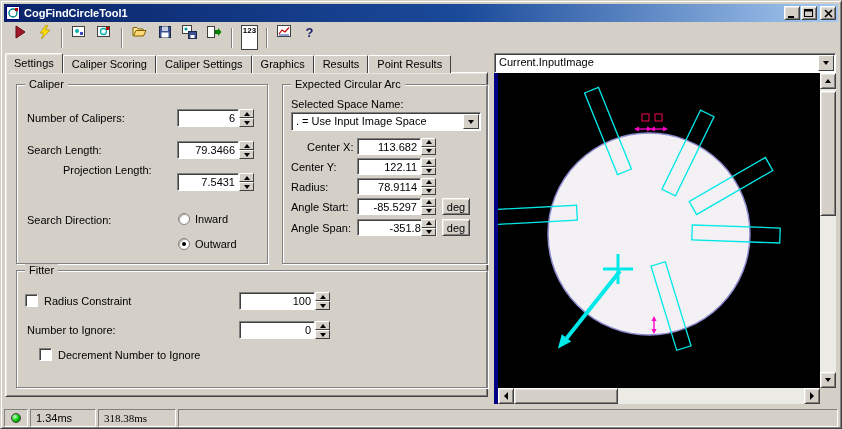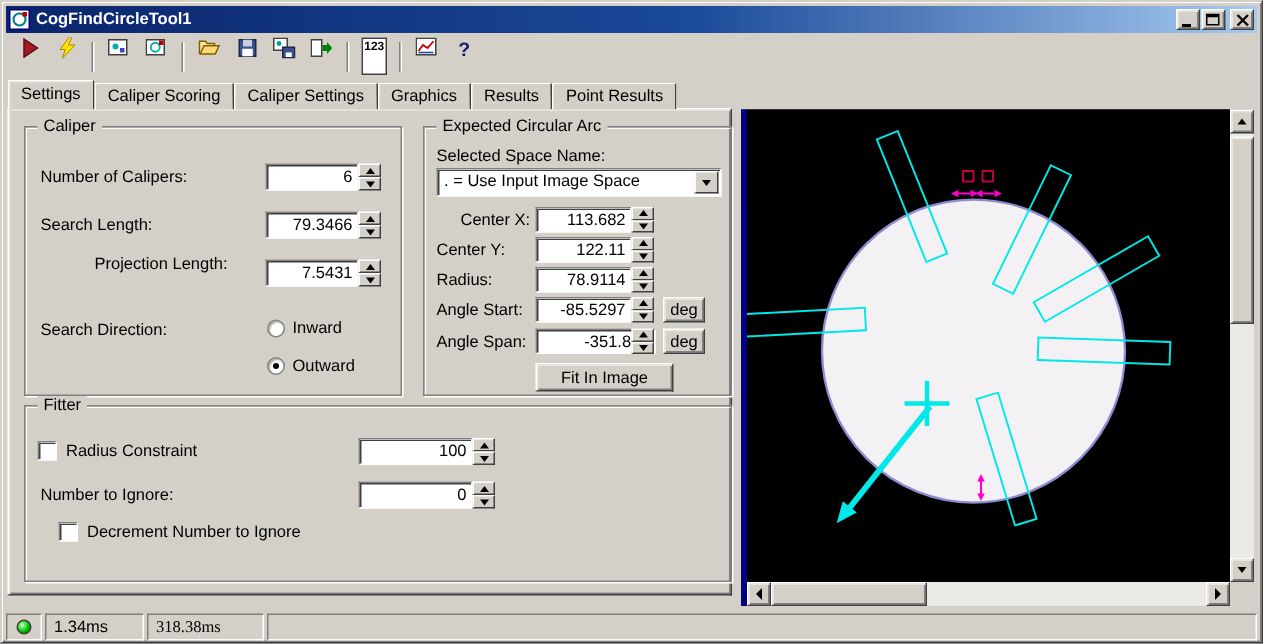--- a/index.html
+++ b/index.html
@@ -237,21 +237,21 @@
       <input class="numfield" style="left: 160px; top: 56px; width: 62px; height: 18px;" value="79.3466">
       <span class="spinner" style="left:222px; top:56px; height:18px;">
         <span class="spin-btn">
             <i class="tri-up"></i>
           </span>
         <span class="spin-btn">
             <i class="tri-dn"></i>
           </span>
       </span>
 
-      <span class="lbl" style="left:10px; top:85px;padding-left:36px;">Projection Length:</span>
+      <span class="lbl" style="left:10px; top:79px;padding-left:36px;">Projection Length:</span>
       <input class="numfield" style="left: 160px; top: 88px; width: 62px; height: 18px;" value="7.5431">
       <span class="spinner" style="left:222px; top:88px; height:18px;">
         <span class="spin-btn">
             <i class="tri-up"></i>
           </span>
         <span class="spin-btn">
             <i class="tri-dn"></i>
           </span>
       </span>
 
@@ -323,21 +323,20 @@
       <span class="spinner" style="left:138px; top:134px; height:17px;">
         <span class="spin-btn">
             <i class="tri-up"></i>
           </span>
         <span class="spin-btn">
             <i class="tri-dn"></i>
           </span>
       </span>
       <span class="btn" style="left:159px; top:134px; width:28px; height:17px;">deg</span>
 
-      <span class="btn" style="left:74px; top:157px; width:92px; height:19px;">Fit In Image</span>
     </div>
 
     <div class="groupbox" style="left:10px; top:197px; width:472px; height:118px;">
       <span class="gb-legend">Fitter</span>
 
       <span class="checkbox" style="left:8px; top:23px;"></span>
       <span class="lbl" style="left:27px; top:24px;">Radius Constraint</span>
       <input class="numfield" style="left: 222px; top: 21px; width: 76px; height: 18px;" value="100">
       <span class="spinner" style="left:298px; top:21px; height:18px;">
         <span class="spin-btn">
@@ -357,20 +356,26 @@
         <span class="spin-btn">
             <i class="tri-dn"></i>
           </span>
       </span>
 
       <span class="checkbox" style="left:22px; top:77px;"></span>
       <span class="lbl" style="left:41px; top:78px;">Decrement Number to Ignore</span>
     </div>
   </div>
 
+  <span class="combo img-combo">
+    <span class="combo-text">Current.InputImage</span>
+    <span class="combo-btn">
+        <i class="tri-dn"></i>
+      </span>
+  </span>
 
   <div class="image-panel">
     <div class="navy-strip"></div>
 
     <div class="image-view">
       <svg width="322" height="315" viewBox="0 0 322 315">
         <rect x="0" y="0" width="322" height="315" fill="#000"></rect>
         <circle cx="151" cy="161" r="101" fill="#f4f1f4" stroke="#8c8cd0" stroke-width="1.5"></circle>
         <g fill="none" stroke="#00e8e8" stroke-width="1.3">
           <rect x="-9" y="134.5" width="88" height="15" transform="rotate(177 35 142)"></rect>

